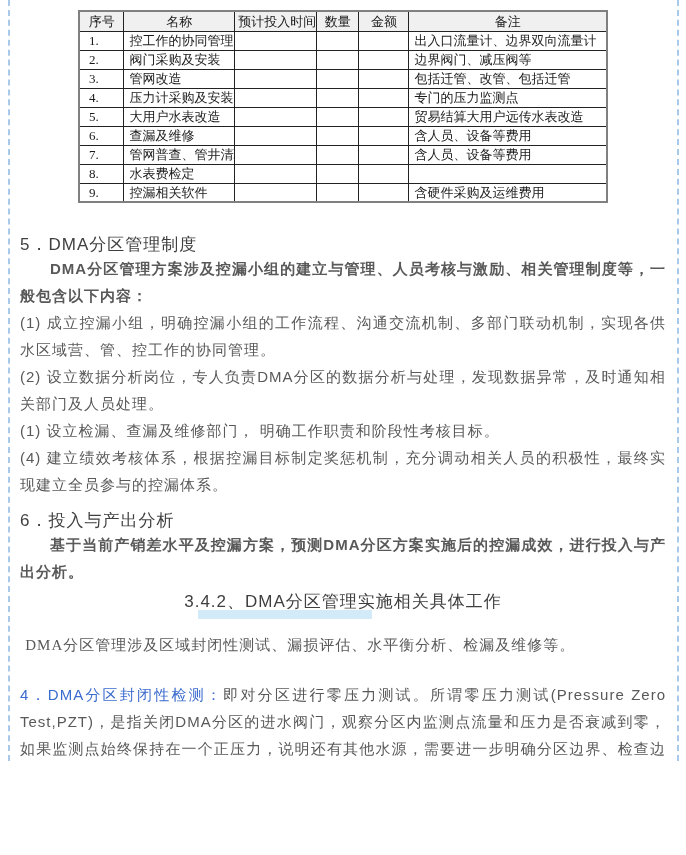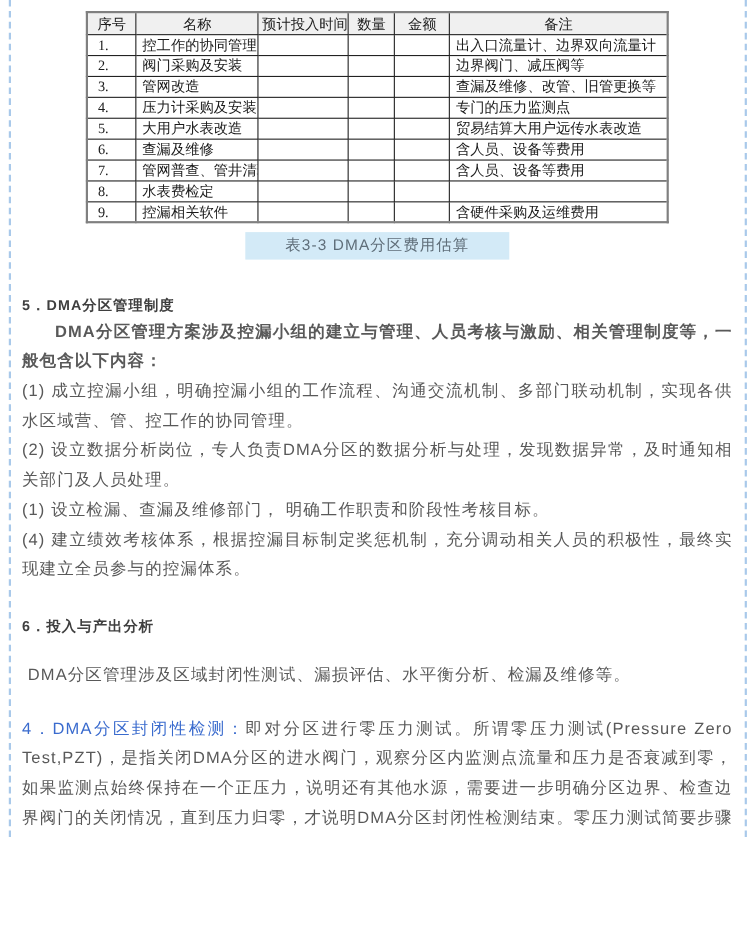--- a/index.html
+++ b/index.html
@@ -74,43 +74,43 @@
 
   .content{
     margin:0 20px;
     color:var(--body-text);
     font-size:15px;
     line-height:27px;
     letter-spacing:1px;
     text-align:justify;
   }
   .content h3{
-    font-size:13px;
+    font-size:17px;
     line-height:21px;
     color:var(--heading-text);
-    font-weight:bold;
+    font-weight:normal;
     letter-spacing:1px;
   }
   .h-s5{margin-top:31px;}
-  .h-s6{margin-top:28px;}
+  .h-s6{margin-top:12px;}
   .h-center{
     margin-top:6px;
     text-align:center;
     position:relative;
   }
   .h-center .bar{
     position:absolute;
     left:178px;top:19px;
     width:174px;height:9px;
     background:var(--highlight-bar);
     z-index:0;
   }
   .h-center .h-text{position:relative;z-index:1;}
   .p-indent{text-indent:2em;font-weight:bold;}
-  .p-small-indent{text-indent:0.35em;margin-top:20px;}
+  .p-small-indent{text-indent:0.35em;margin-top:20px;font-family:Liberation Serif, serif;}
   .p-blue{margin-top:22px;}
   .blue-label{color:var(--accent-blue);}
 </style>
 </head>
 <body>
 
 <div class="page">
   <div class="edge left"></div>
   <div class="edge right"></div>
 
@@ -149,21 +149,21 @@
         <td></td>
         <td></td>
         <td class="c-remark">边界阀门、减压阀等</td>
       </tr>
       <tr>
         <td class="c-num">3.</td>
         <td class="c-name">管网改造</td>
         <td></td>
         <td></td>
         <td></td>
-        <td class="c-remark">查漏及维修、改管、旧管更换等</td>
+        <td class="c-remark">包括迁管、改管、包括迁管</td>
       </tr>
       <tr>
         <td class="c-num">4.</td>
         <td class="c-name">压力计采购及安装</td>
         <td></td>
         <td></td>
         <td></td>
         <td class="c-remark">专门的压力监测点</td>
       </tr>
       <tr>
@@ -202,30 +202,34 @@
         <td class="c-num">9.</td>
         <td class="c-name">控漏相关软件</td>
         <td></td>
         <td></td>
         <td></td>
         <td class="c-remark">含硬件采购及运维费用</td>
       </tr>
     </tbody>
   </table>
 
-  <div class="caption">表3-3 DMA分区费用估算</div>
 
   <div class="content">
     <h3 class="h-s5">5．DMA分区管理制度</h3>
     <p class="p-indent">DMA分区管理方案涉及控漏小组的建立与管理、人员考核与激励、相关管理制度等，一般包含以下内容：</p>
     <p>(1) 成立控漏小组，明确控漏小组的工作流程、沟通交流机制、多部门联动机制，实现各供水区域营、管、控工作的协同管理。</p>
     <p>(2) 设立数据分析岗位，专人负责DMA分区的数据分析与处理，发现数据异常，及时通知相关部门及人员处理。</p>
     <p>(1) 设立检漏、查漏及维修部门， 明确工作职责和阶段性考核目标。</p>
     <p>(4) 建立绩效考核体系，根据控漏目标制定奖惩机制，充分调动相关人员的积极性，最终实现建立全员参与的控漏体系。</p>
 
     <h3 class="h-s6">6．投入与产出分析</h3>
-
+    <p class="p-indent">基于当前产销差水平及控漏方案，预测DMA分区方案实施后的控漏成效，进行投入与产出分析。</p>
+
+    <h3 class="h-center">
+      <span class="bar"></span>
+      <span class="h-text">3.4.2、DMA分区管理实施相关具体工作</span>
+    </h3>
 
     <p class="p-small-indent">DMA分区管理涉及区域封闭性测试、漏损评估、水平衡分析、检漏及维修等。</p>
 
     <p class="p-blue"><span class="blue-label">4．DMA分区封闭性检测：</span><span>即对分区进行零压力测试。所谓零压力测试(Pressure Zero Test,PZT)，是指关闭DMA分区的进水阀门，观察分区内监测点流量和压力是否衰减到零，如果监测点始终保持在一个正压力，说明还有其他水源，需要进一步明确分区边界、检查边界阀门的关闭情况，直到压力归零，才说明DMA分区封闭性检测结束。零压力测试简要步骤如下：</span></p>
   </div>
 </div>
 
 </body></html>

